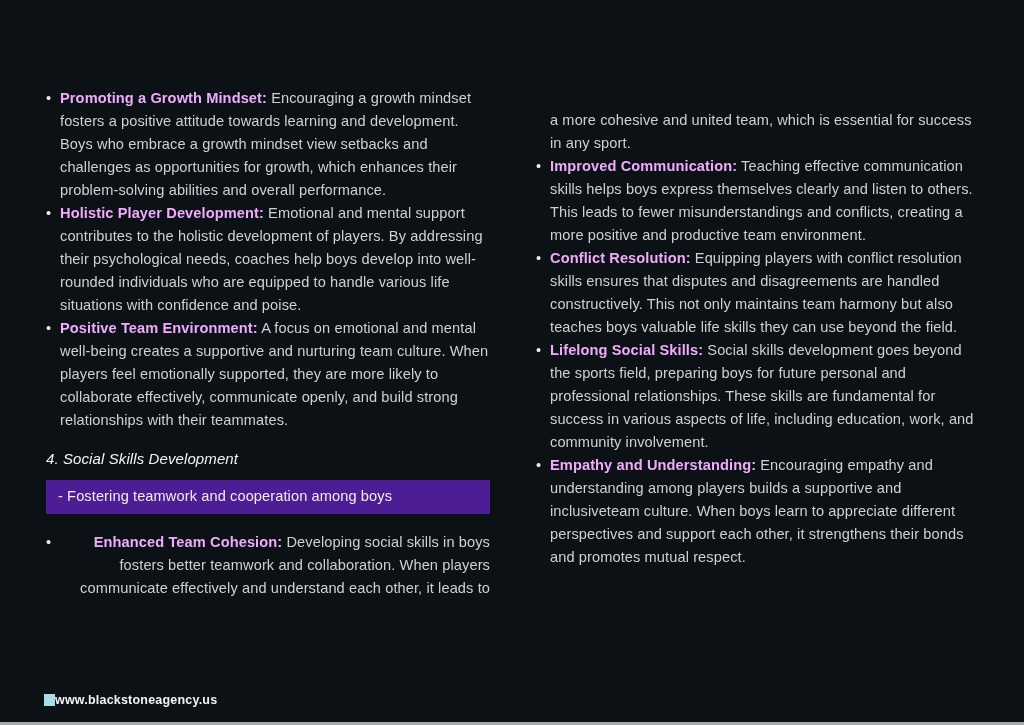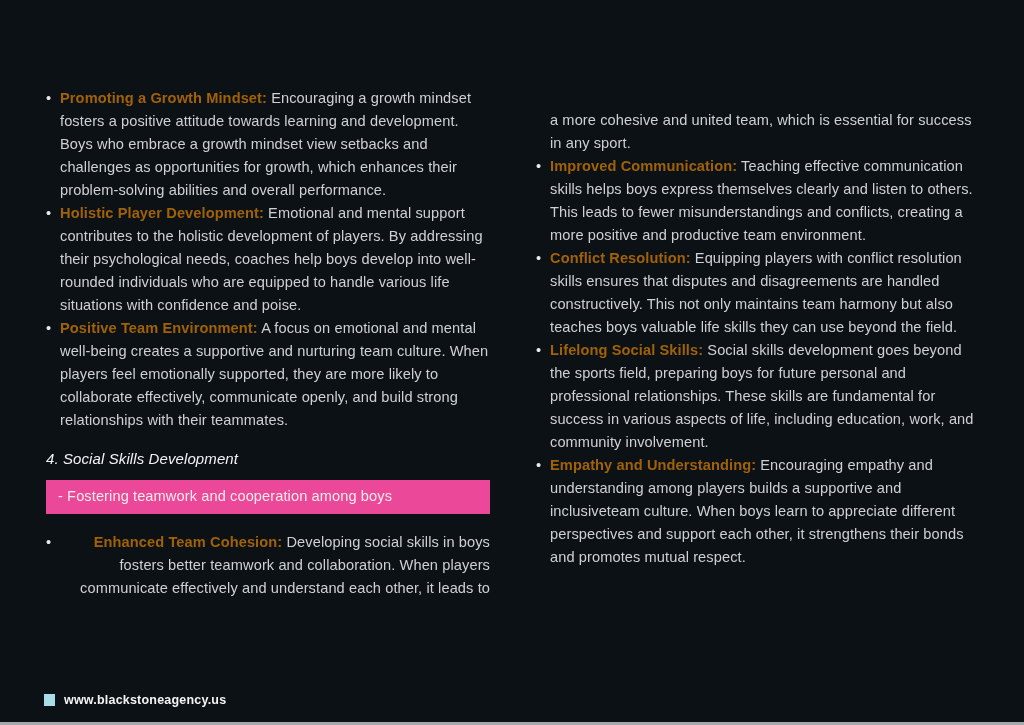--- a/index.html
+++ b/index.html
@@ -32,45 +32,44 @@
   }
   ul.bullets li::before {
     content: "•";
     position: absolute;
     left: 0;
     top: 0;
     color: #e8eaec;
   }
   .lbl {
     font-weight: bold;
-    color: #a16207;
+    color: #f0abfc;
   }
   .section-heading {
     margin-top: 15px;
     font-size: 15px;
     font-weight: normal;
     font-style: italic;
     color: #f1f2f4;
   }
   .highlight-box {
     margin-top: 10px;
-    background: #ec4899;
+    background: #4c1d95;
     padding: 5px 12px 6px 12px;
     color: #f3ece9;
   }
   .highlight-box .hl-line { line-height: 23px; }
   .after-box { margin-top: 17px; text-align: right; }
   .continuation { padding-left: 14px; margin-top: 22px; }
   .footer {
     position: absolute;
     left: 44px;
     bottom: 18px;
     display: flex;
     align-items: center;
-    gap: 9px;
   }
   .footer-square {
     width: 11px;
     height: 12px;
     background: #a9dce9;
   }
   .footer-url {
     font-size: 12.5px;
     font-weight: bold;
     color: #f2f3f4;

